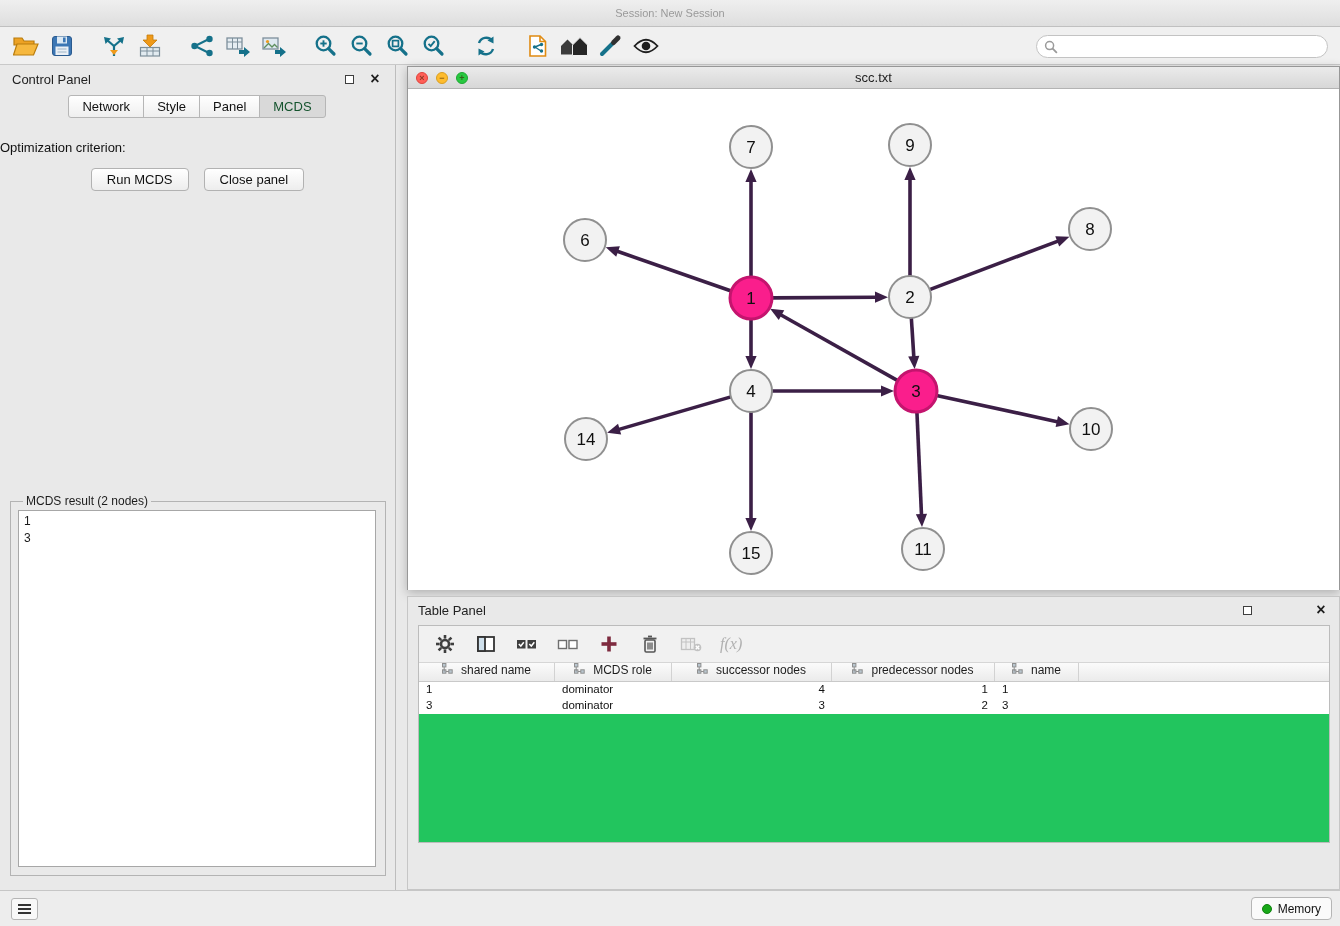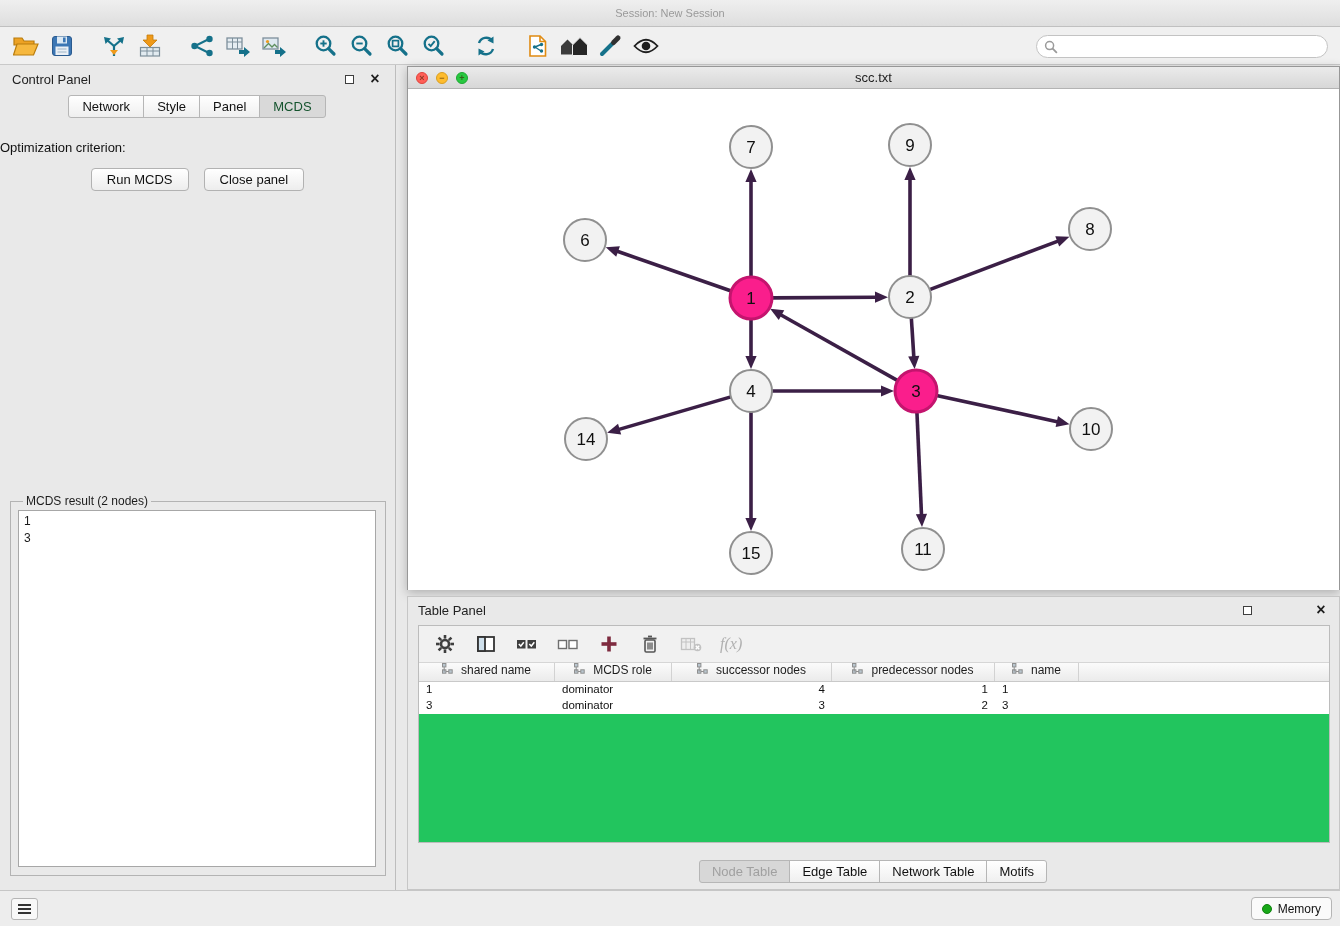--- a/index.html
+++ b/index.html
@@ -516,26 +516,20 @@
         </div>
         <div class="tr">
           <div class="td" style="width: 136px;">3</div>
           <div class="td" style="width: 117px;">dominator</div>
           <div class="td right" style="width: 160px;">3</div>
           <div class="td right" style="width: 163px;">2</div>
           <div class="td" style="width: 84px;">3</div>
         </div>
       </div>
   </div>
-  <div class="tp-tabs">
-      <div class="btab active">Node Table</div>
-      <div class="btab">Edge Table</div>
-      <div class="btab">Network Table</div>
-      <div class="btab">Motifs</div>
-    </div>
 </div>
 
 <div class="statusbar">
   <span class="menu-btn">
       <i></i>
       <i></i>
       <i></i>
     </span>
   <span class="memory-btn">
     <span class="mem-dot"></span>

